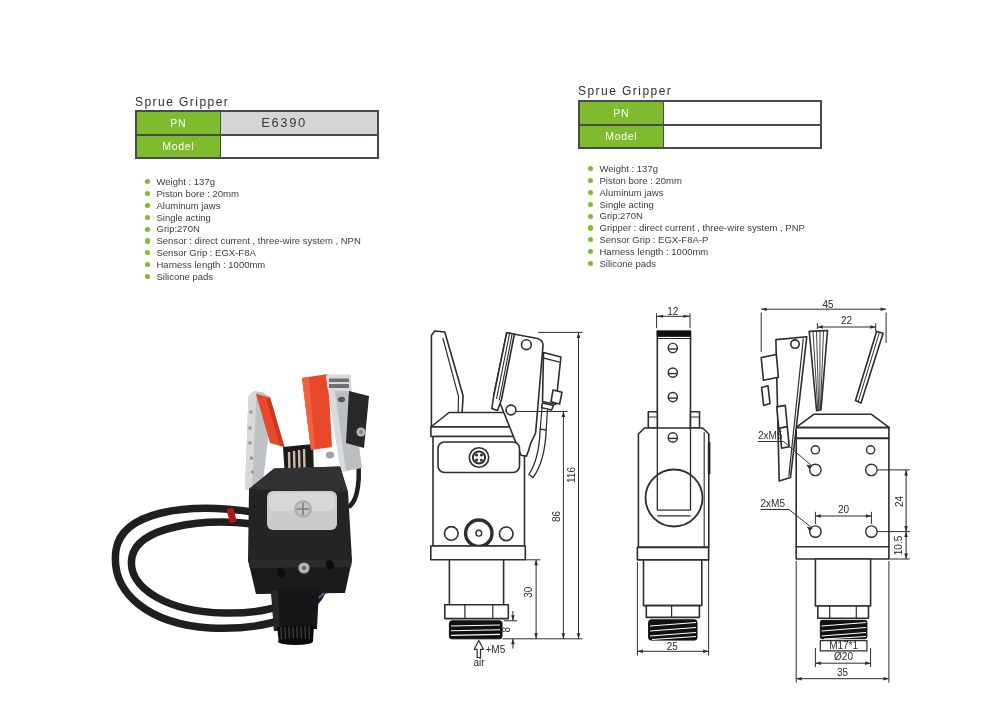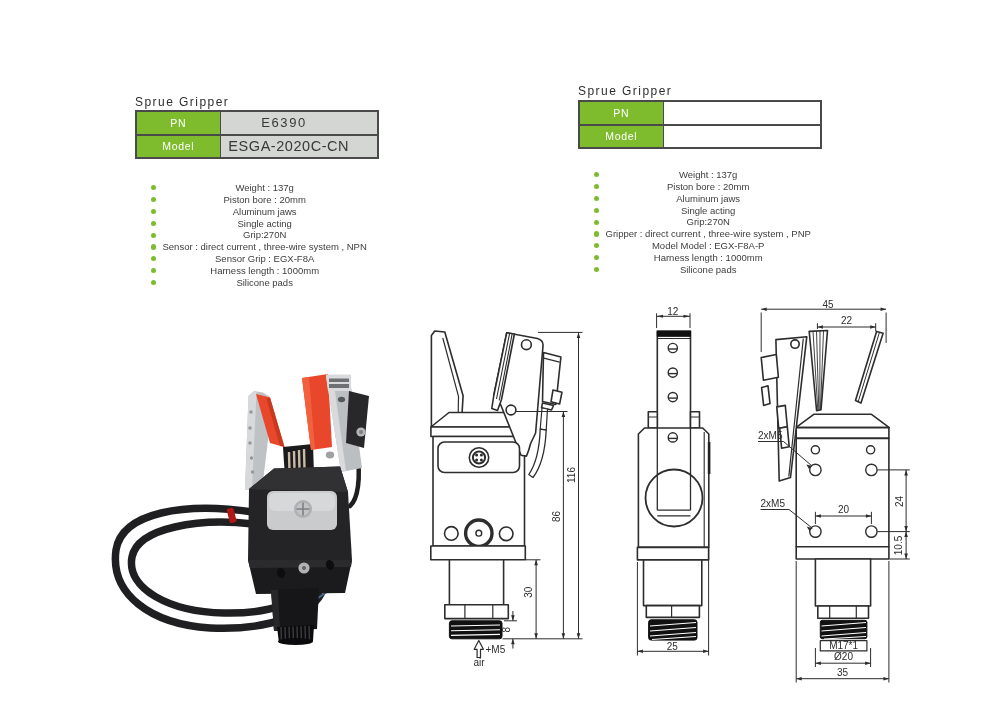--- a/index.html
+++ b/index.html
@@ -9,38 +9,37 @@
   .title{font-size:12px;letter-spacing:1.45px;color:#2e2e2e;}
   .tbl{position:absolute;width:240px;border:2px solid #4a4a4a;}
   .row{display:flex;height:21.5px;align-items:center;}
   .row1{border-bottom:2px solid #4a4a4a;}
   .cg{width:82.5px;background:#7EBC2E;color:#fff;text-align:center;letter-spacing:0.7px;
       border-right:1.6px solid #4a4a4a;height:100%;display:flex;align-items:center;justify-content:center;}
   .cv{flex:1;background:#D3D6D3;height:100%;display:flex;align-items:center;justify-content:center;
       color:#383838;padding-right:26px;}
   .pn{font-size:13px;letter-spacing:1.6px;padding-right:29.5px;}
   .mod{font-size:14.5px;letter-spacing:0.55px;padding-right:20px;}
-  ul.specs{list-style:none;margin:16px;padding:0;position:absolute;font-size:9.5px;color:#3d3d3d;text-align:center;}
+  ul.specs{list-style:none;margin:10px;padding:0;position:absolute;font-size:9.5px;color:#3d3d3d;}
   ul.specs li{height:11.85px;line-height:11.85px;padding-left:11.5px;position:relative;white-space:nowrap;}
   ul.specs li::before{content:"";position:absolute;left:0;top:3.2px;width:5.2px;height:5.2px;
       border-radius:50%;background:#7EBC2E;}
   svg text{font-family:"Liberation Sans",sans-serif;}
 </style>
 </head>
 <body>
 
   <div class="abs title" style="left:135px;top:95px;">Sprue Gripper</div>
   <div class="tbl" style="left:135px;top:110px;">
     <div class="row row1">
       <div class="cg" style="font-size:10.5px;">PN</div>
       <div class="cv pn">E6390</div>
     </div>
     <div class="row">
       <div class="cg" style="font-size:10.5px;">Model</div>
-      <div class="cv mod">ESGA-2020C-CN</div>
     </div>
   </div>
   <ul class="specs" style="left:135px;top:166px;">
     <li>Weight : 137g</li>
     <li>Piston bore : 20mm</li>
     <li>Aluminum jaws</li>
     <li>Single acting</li>
     <li>Grip:270N</li>
     <li>Sensor : direct current , three-wire system , NPN</li>
     <li>Sensor Grip : EGX-F8A</li>
@@ -57,21 +56,21 @@
       <div class="cg" style="font-size:10.5px;">Model</div>
     </div>
   </div>
   <ul class="specs" style="left:578px;top:153px;">
     <li>Weight : 137g</li>
     <li>Piston bore : 20mm</li>
     <li>Aluminum jaws</li>
     <li>Single acting</li>
     <li>Grip:270N</li>
     <li>Gripper : direct current , three-wire system , PNP</li>
-    <li>Model Model : EGX-F8A-P</li>
+    <li>Sensor Grip : EGX-F8A-P</li>
     <li>Harness length : 1000mm</li>
     <li>Silicone pads</li>
   </ul>
 
   <svg class="abs" style="left:0;top:0;" width="994" height="710" viewBox="0 0 994 710">
     <g id="photo">
 
       <g fill="none" stroke="#1f1f21" stroke-linecap="round">
         <path d="M253,512 C 185,502 122,512 116,550 C 110,594 150,624 210,628 C 268,631 316,613 323,589" stroke-width="7.5"></path>
         <path d="M253,524 C 200,518 138,527 132,557 C 126,589 170,612 224,613 C 270,614 302,602 308,584" stroke-width="7.5"></path>

